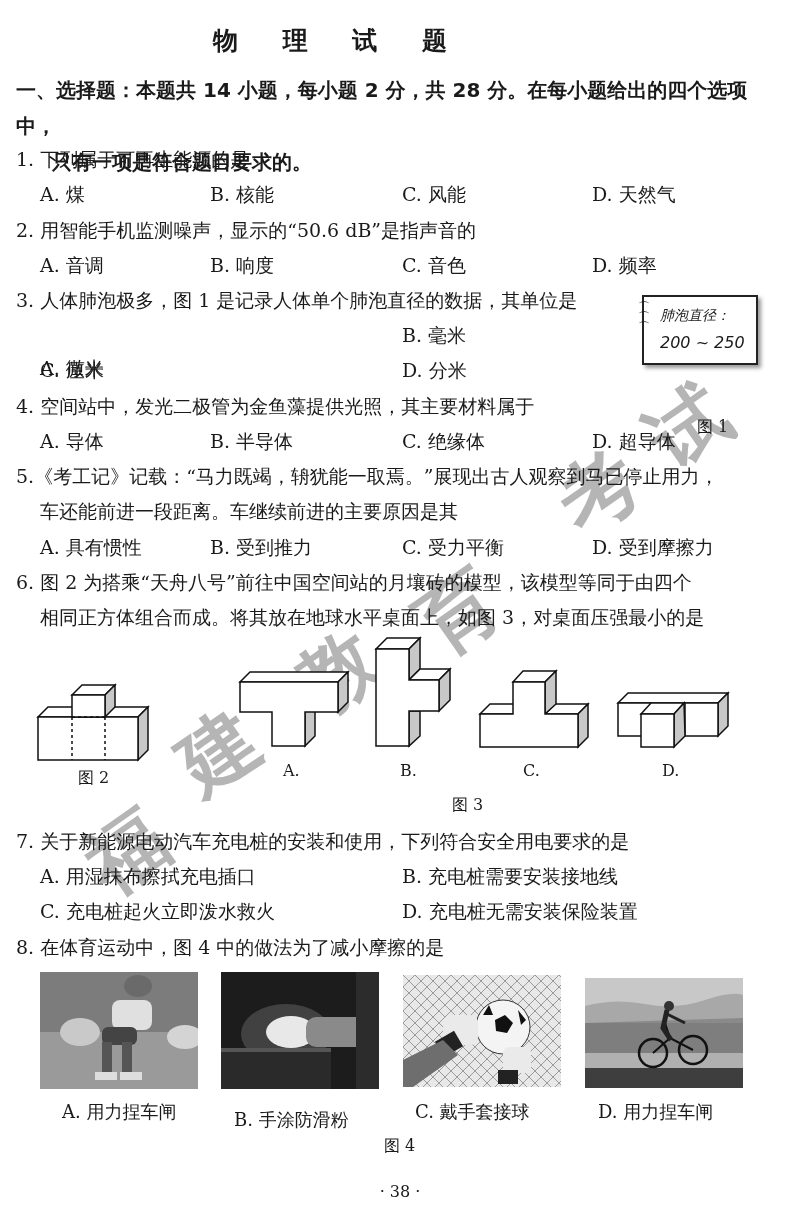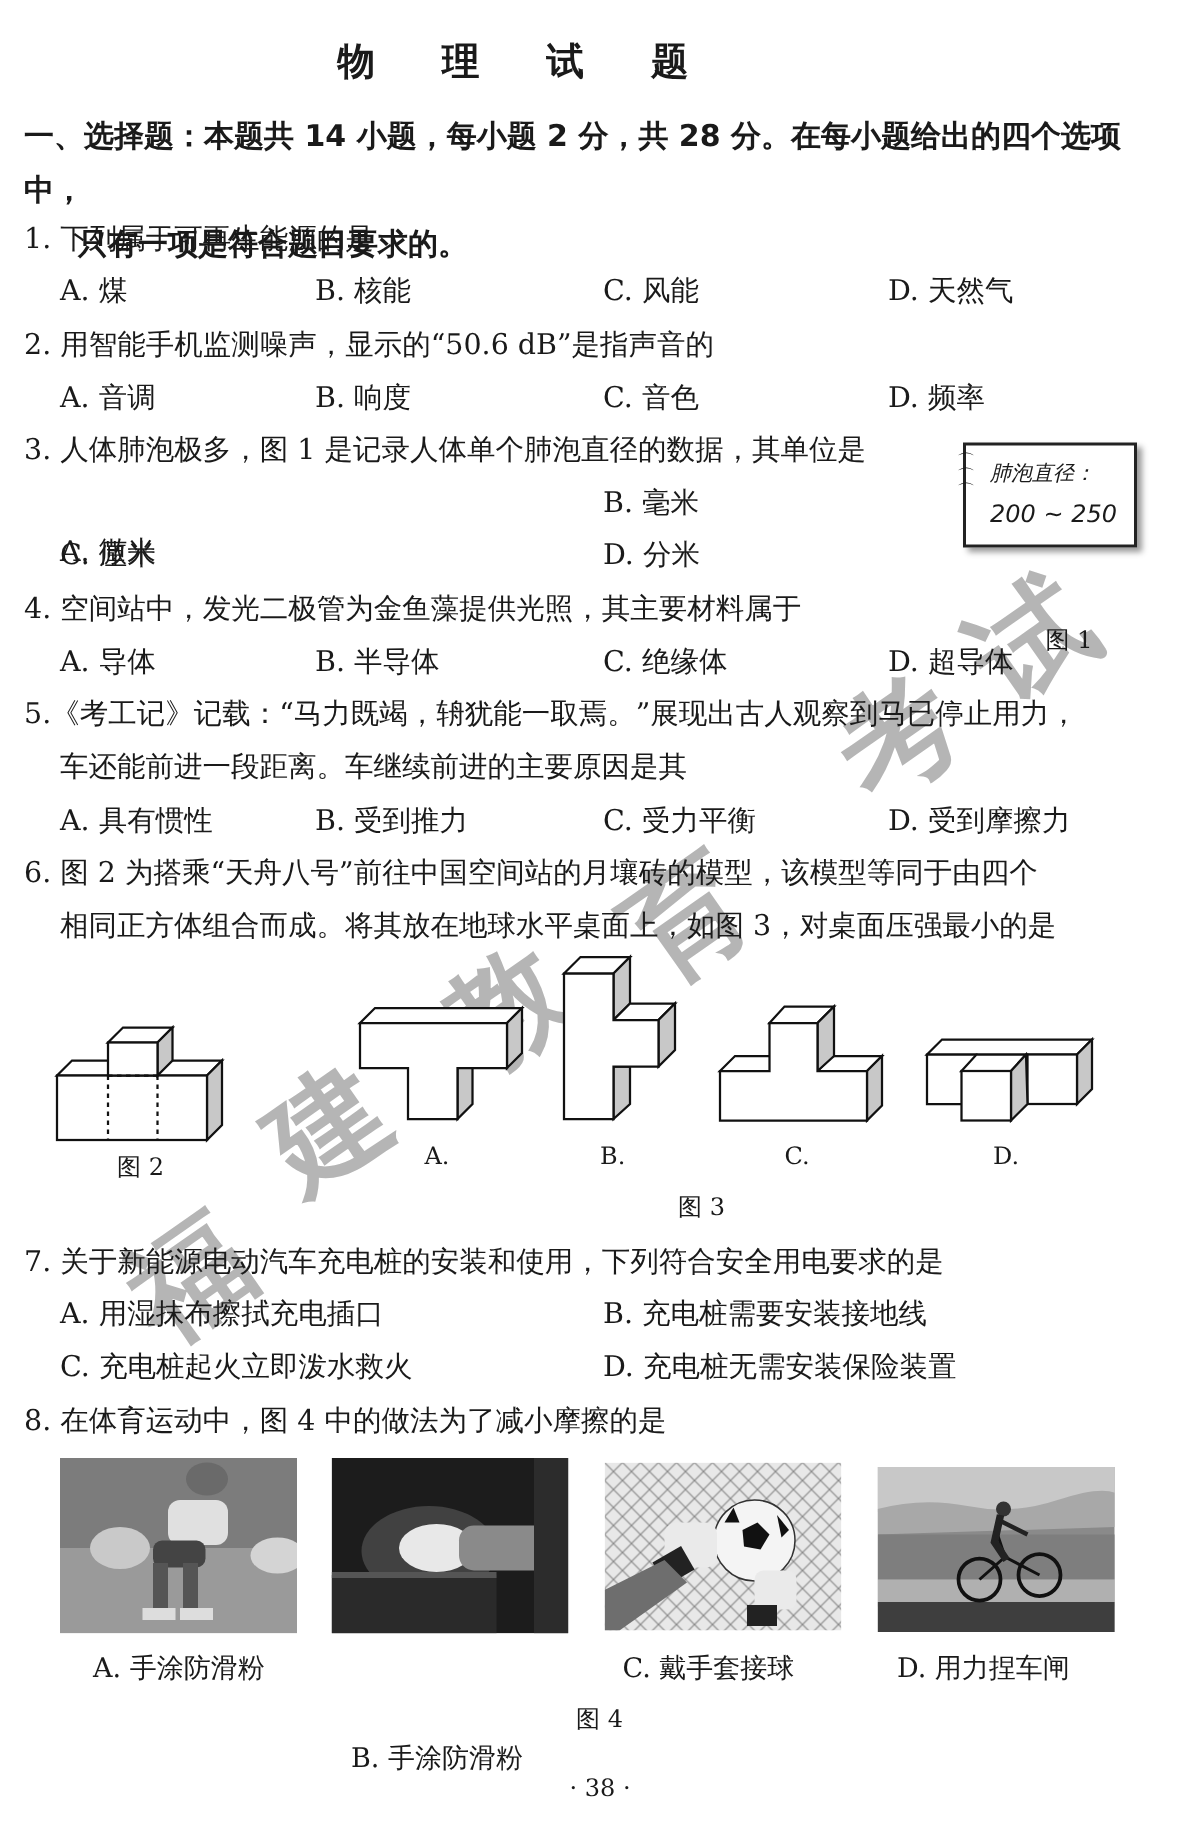--- a/index.html
+++ b/index.html
@@ -3,21 +3,21 @@
 <meta charset="utf-8">
 <style>
   html, body { margin: 0; padding: 0; background: #ffffff; }
   body {
     width: 800px; height: 1220px; position: relative; overflow: hidden;
     font-family: "DejaVu Serif", "Liberation Serif", serif;
     color: #1a1a1a;
   }
   .page { position: absolute; left: 0; top: 0; width: 800px; height: 1220px; }
   .title {
-    position: absolute; top: 24px; left: 12px; width: 660px; text-align: center;
+    position: absolute; top: 24px; left: 0; width: 660px; text-align: center;
     font-family: "DejaVu Sans", sans-serif; font-weight: bold;
     font-size: 25px; letter-spacing: 18px; padding-left: 18px; box-sizing: border-box;
   }
   .section-head {
     position: absolute; left: 16px; top: 72px; width: 770px;
     font-family: "DejaVu Sans", sans-serif; font-weight: bold; font-size: 20px; line-height: 36px;
   }
   .section-head .l2 { padding-left: 36px; display: block; }
   .line {
     position: absolute; font-size: 19px; white-space: nowrap; line-height: 24px;
@@ -184,34 +184,34 @@
       <ellipse cx="145" cy="65" rx="18" ry="12" fill="#d4d4d4"></ellipse>
       <ellipse cx="98" cy="14" rx="14" ry="11" fill="#6a6a6a"></ellipse>
       <rect x="72" y="28" width="40" height="30" rx="8" fill="#e0e0e0"></rect>
       <rect x="62" y="55" width="35" height="18" rx="6" fill="#444"></rect>
       <rect x="62" y="70" width="10" height="32" fill="#555"></rect>
       <rect x="82" y="70" width="10" height="32" fill="#555"></rect>
       <rect x="55" y="100" width="22" height="8" fill="#ddd"></rect>
       <rect x="80" y="100" width="22" height="8" fill="#ddd"></rect>
     </svg>
   </div>
-  <div class="photo-label" style="left:62px; top:1100px;">A. 手涂防滑粉</div>
+  <div class="photo-label" style="left:62px; top:1100px;">A. 用力捏车闸</div>
 
   <div class="photo" style="left:221px; top:972px;">
     <svg width="158" height="117" viewBox="0 0 158 117">
       <rect width="158" height="117" fill="#1c1c1c"></rect>
       <ellipse cx="65" cy="62" rx="45" ry="30" fill="#5a5a5a" opacity="0.6"></ellipse>
       <ellipse cx="70" cy="60" rx="25" ry="16" fill="#e8e8e8"></ellipse>
       <rect x="85" y="45" width="60" height="30" rx="10" fill="#8a8a8a"></rect>
       <rect x="135" y="0" width="23" height="117" fill="#2c2c2c"></rect>
       <rect x="0" y="78" width="110" height="39" fill="#2a2a2a"></rect>
       <rect x="0" y="76" width="110" height="4" fill="#555"></rect>
     </svg>
   </div>
-  <div class="photo-label" style="left:234px; top:1160px;">B. 手涂防滑粉</div>
+  <div class="photo-label" style="left:234px; top:1108px;">B. 手涂防滑粉</div>
 
   <div class="photo" style="left:403px; top:975px;">
     <svg width="158" height="112" viewBox="0 0 158 112">
       <defs>
         <pattern id="net" width="12" height="12" patternUnits="userSpaceOnUse">
           <rect width="12" height="12" fill="#e8e8e8"></rect>
           <path d="M0 0 L12 12 M12 0 L0 12" stroke="#888" stroke-width="0.8"></path>
         </pattern>
       </defs>
       <rect width="158" height="112" fill="url(#net)"></rect>

